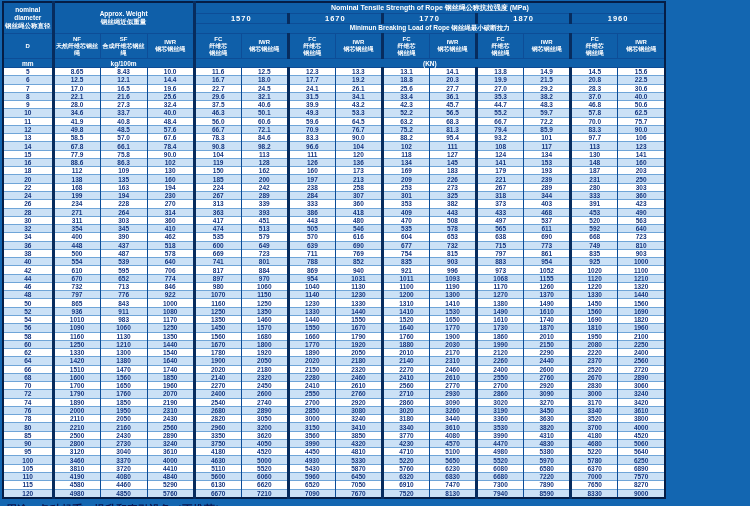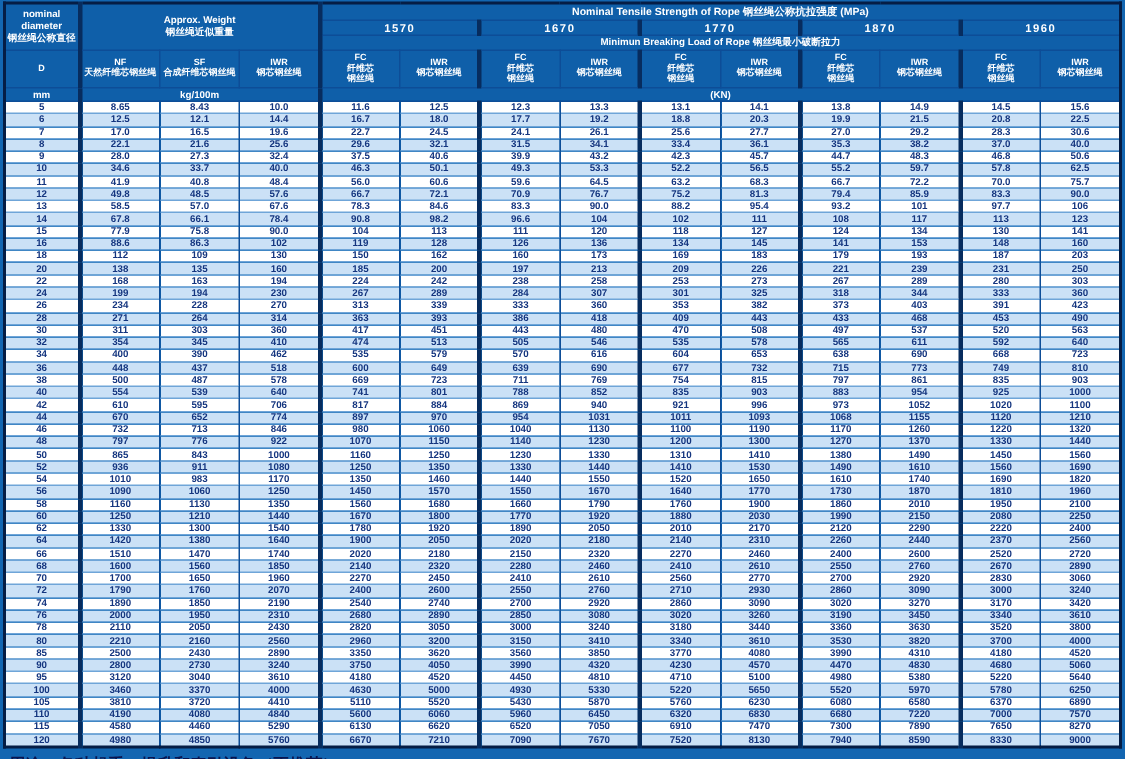--- a/index.html
+++ b/index.html
@@ -3,21 +3,21 @@
 <meta charset="utf-8">
 <style>
   html,body{margin:0;padding:0;}
   body{
     width:750px;height:506px;overflow:hidden;
     background:#1366b1;
     font-family:"Liberation Sans","DejaVu Sans",sans-serif;
   }
   .sheet{padding:1px 2px 0 2px;}
   table{
-    border-collapse:collapse;table-layout:fixed;width:746px;
+    border-collapse:collapse;table-layout:fixed;width:664px;
     border:2px solid #051d45;
   }
   col.c-d{width:50px;}
   thead th{
     background:#0f5fa9;color:#ffffff;font-weight:bold;
     border:1px solid #0d4d97;padding:0;text-align:center;vertical-align:middle;
   }
   .r1 th{height:9px;font-size:7px;}
   .r2 th{height:9px;font-size:7.5px;letter-spacing:1px;}
   .r3 th{height:8px;font-size:6.5px;}

